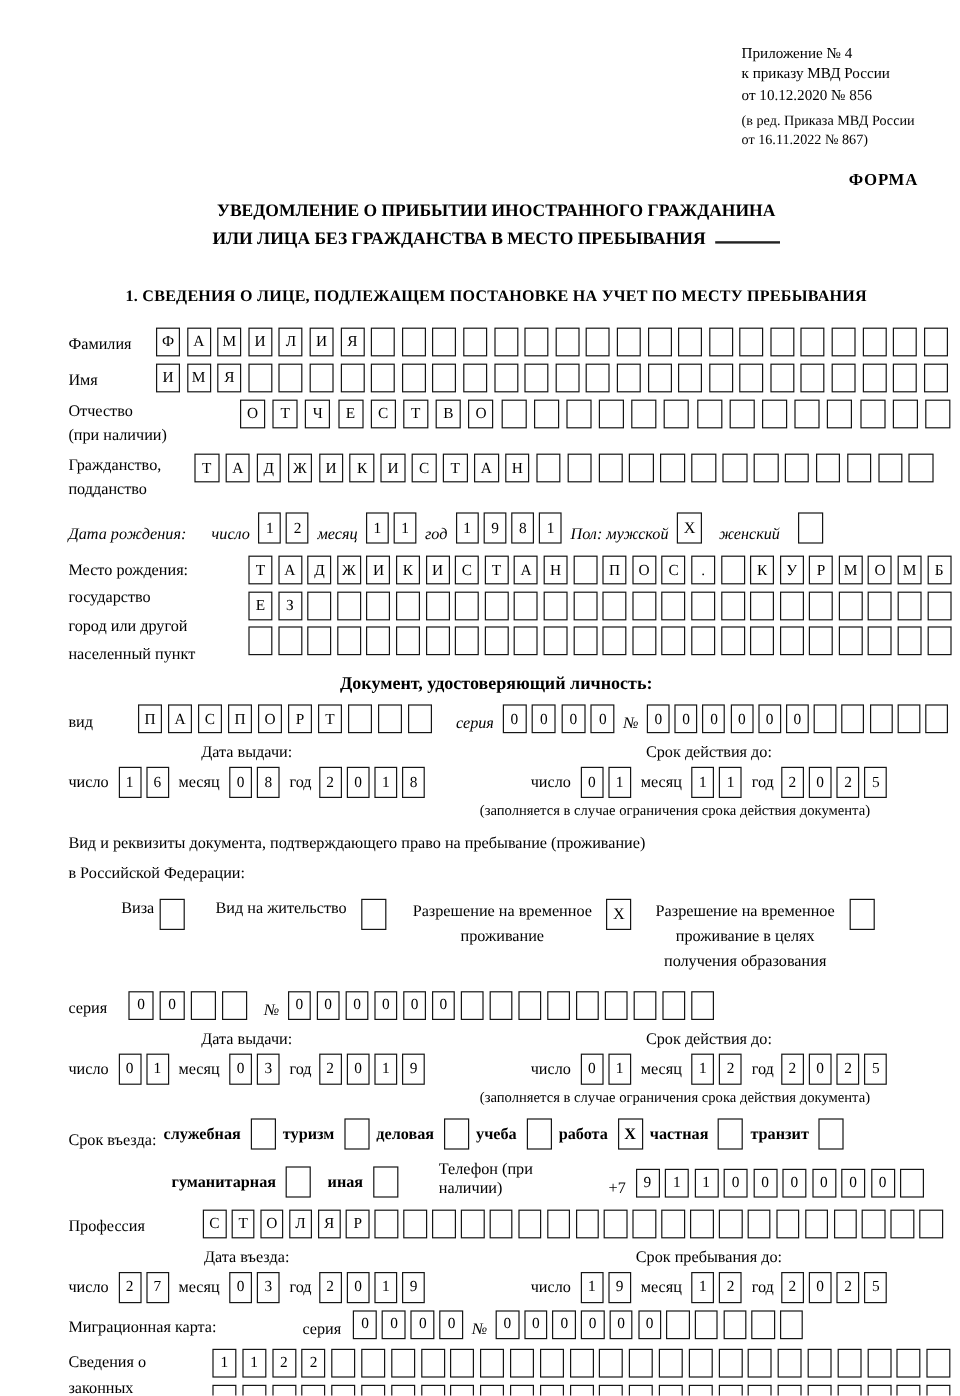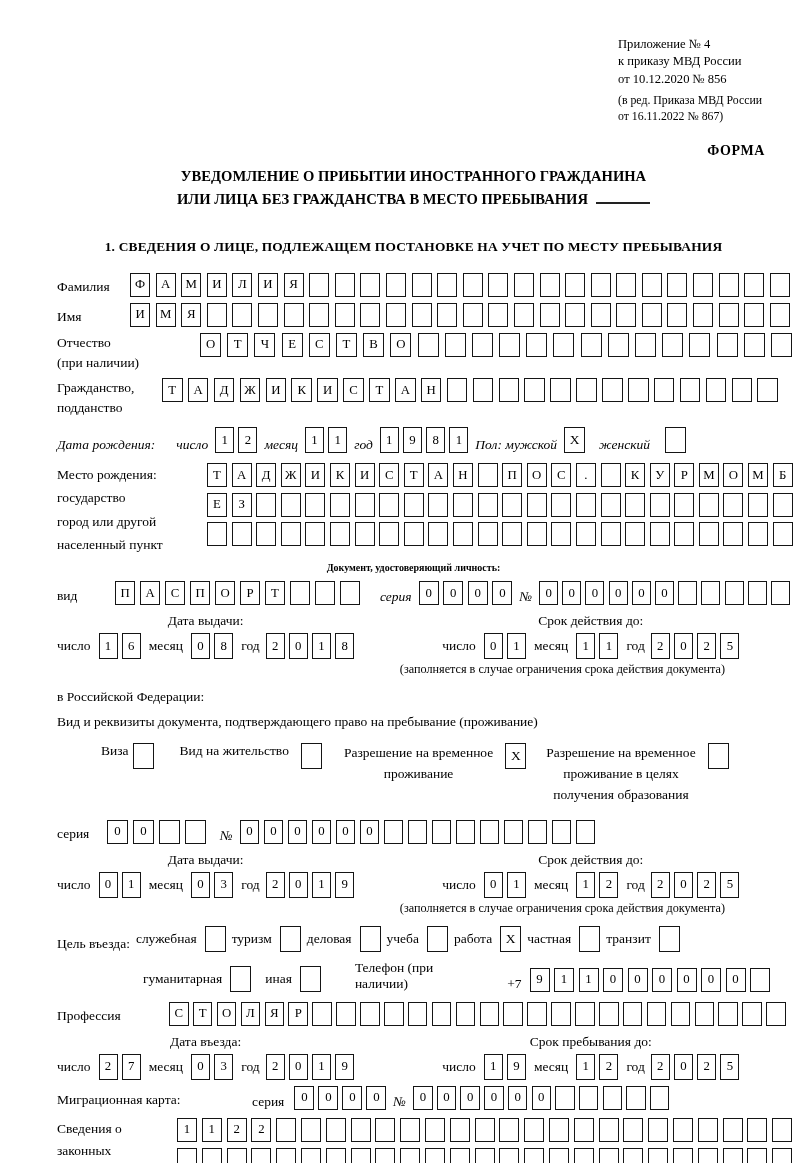--- a/index.html
+++ b/index.html
@@ -46,21 +46,21 @@
   .chars { display:flex; gap:4.2px; }
 
   .row-birthdate { margin-top:10px; margin-bottom:10px; }
   .row-birthdate .first { margin-left:0; margin-right:14px; }
 
   .bp { display:flex; align-items:flex-start; margin-bottom:4px; }
   .bp-label { width:150px; flex:none; line-height:1.72; }
   .bp-rows { display:flex; flex-direction:column; gap:5.5px; }
   .bp-rows .cells { gap:4.6px; }
 
-  .doc-heading { text-align:center; font-weight:bold; font-size:10px; margin:6px 0 8px; }
+  .doc-heading { text-align:center; font-weight:bold; font-size:15px; margin:6px 0 8px; }
 
   .row-kind .flabel { width:58px; }
   .row-kind .cells-kind { gap:5px; }
   .row-kind .cells-series { gap:4.6px; }
   .row-kind .cells-number { gap:4.2px; } .row-kind .cells-number .cell { width:19px; }
 
   .dates { display:flex; margin-top:8px; }
   .dg-fields { display:flex; align-items:center; }
   .dg-title { text-align:center; margin-bottom:4px; }
   .dg-right { margin-left:88px; }
@@ -71,21 +71,21 @@
   .opts { display:flex; align-items:flex-start; margin-top:8px; margin-bottom:14px; }
   .opt { display:flex; align-items:flex-start;margin-left:44px; }
   .opt .cbox { margin-left:12px; }
   .opt-label-multi { text-align:center; line-height:1.55; }
 
   .row-series2 .flabel { width:50px; }
   .row-series2 .cells-series { gap:5px; } .row-series2 .cells-series .cell { width:21px; }
   .row-series2 .cells-number { gap:4.5px; } .row-series2 .cells-number .cell { width:19.5px; }
 
   .row-purpose { margin-top:10px; }
-  .row-purpose .p-item { display:flex; align-items:center; }
+  .row-purpose .p-item { display:flex; align-items:center;font-weight:bold; }
   .row-purpose .p-item .cbox { margin:0 6px 0 8px; }
   .row-purpose2 { margin-left:86px; margin-top:8px; }
   .cells-phone { gap:4.5px; margin-left:8px; }
 
   .row-profession { margin-top:10px; }
   .row-profession .flabel { width:112px; }
   .row-profession .cells { gap:4.4px; } .row-profession .cell { width:19.5px; }
 
   .row-migration { margin-top:6px; }
   .row-migration .flabel { width:152px; }
@@ -443,22 +443,22 @@
             <span class="dcell">0</span>
             <span class="dcell">2</span>
             <span class="dcell">5</span>
           </span>
       </div>
     </div>
   </div>
   <div class="note">(заполняется в случае ограничения срока действия документа)</div>
 
   <div class="intro">
+    <div>Вид и реквизиты документа, подтверждающего право на пребывание (проживание)</div>
     <div>в Российской Федерации:</div>
-    <div>Вид и реквизиты документа, подтверждающего право на пребывание (проживание)</div>
   </div>
 
   <div class="opts">
     <div class="opt">
       <span>Виза</span>
       <span class="cbox" style="margin-left:4px"></span>
     </div>
     <div class="opt" style="margin-left:26px">
       <span>Вид на жительство</span>
       <span class="cbox"></span>
@@ -550,21 +550,21 @@
             <span class="dcell">0</span>
             <span class="dcell">2</span>
             <span class="dcell">5</span>
           </span>
       </div>
     </div>
   </div>
   <div class="note">(заполняется в случае ограничения срока действия документа)</div>
 
   <div class="frow row-purpose">
-    <span>Цель въезда:</span>
+    <span>Срок въезда:</span>
     <span class="p-item" style="margin-left:6px">
       <span>служебная</span>
       <span class="cbox"></span>
     </span>
     <span class="p-item">
       <span>туризм</span>
       <span class="cbox"></span>
     </span>
     <span class="p-item">
       <span>деловая</span>

